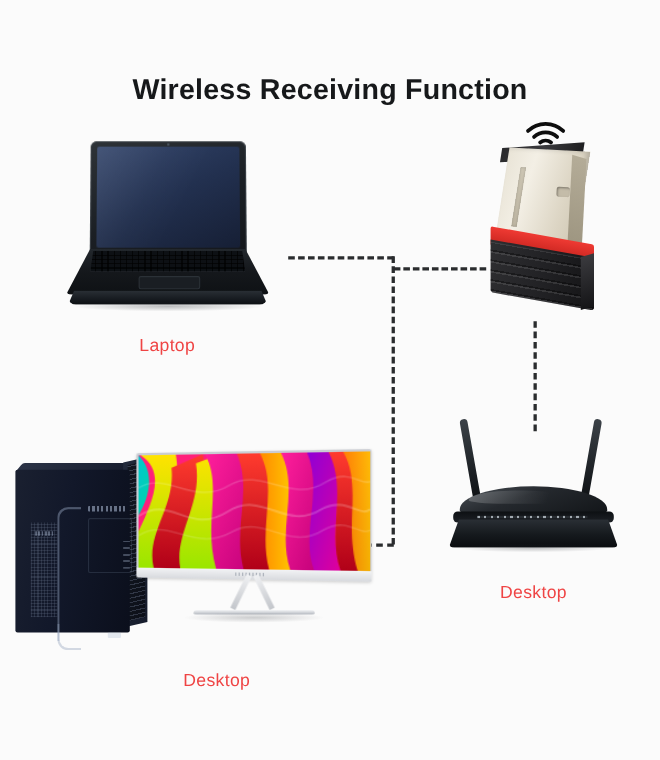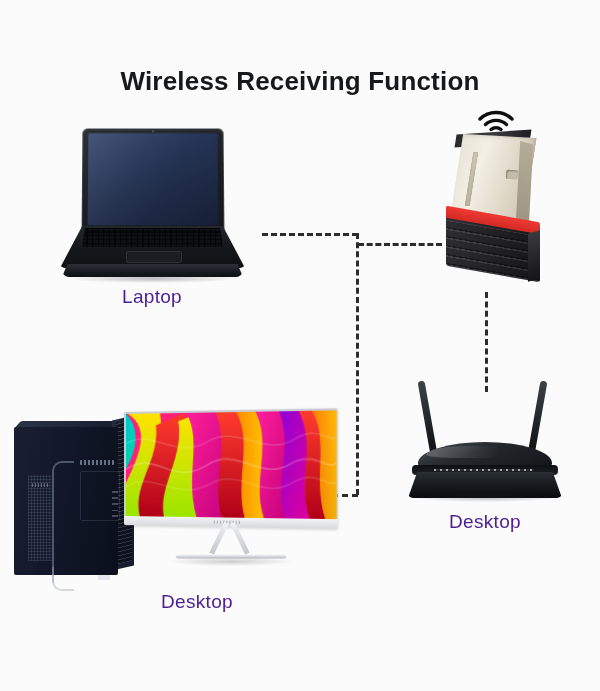--- a/index.html
+++ b/index.html
@@ -27,25 +27,26 @@
     font-size: 26px;
     font-weight: 700;
     letter-spacing: 0.2px;
     color: #16181a;
   }
 
   
   .dev-label {
     position: absolute;
     text-align: center;
-    font-size: 19px;
+    font-size: 16px;
     font-weight: 400;
-    color: #4c1d95;
+    color: #ef4444;
     letter-spacing: 0.3px;
     white-space: nowrap;
+    margin-top: 20px;
   }
 
   
   .dash-h {
     position: absolute;
     height: 0;
     border-top: 3px dashed #2a2c2e;
   }
   .dash-v {
     position: absolute;

